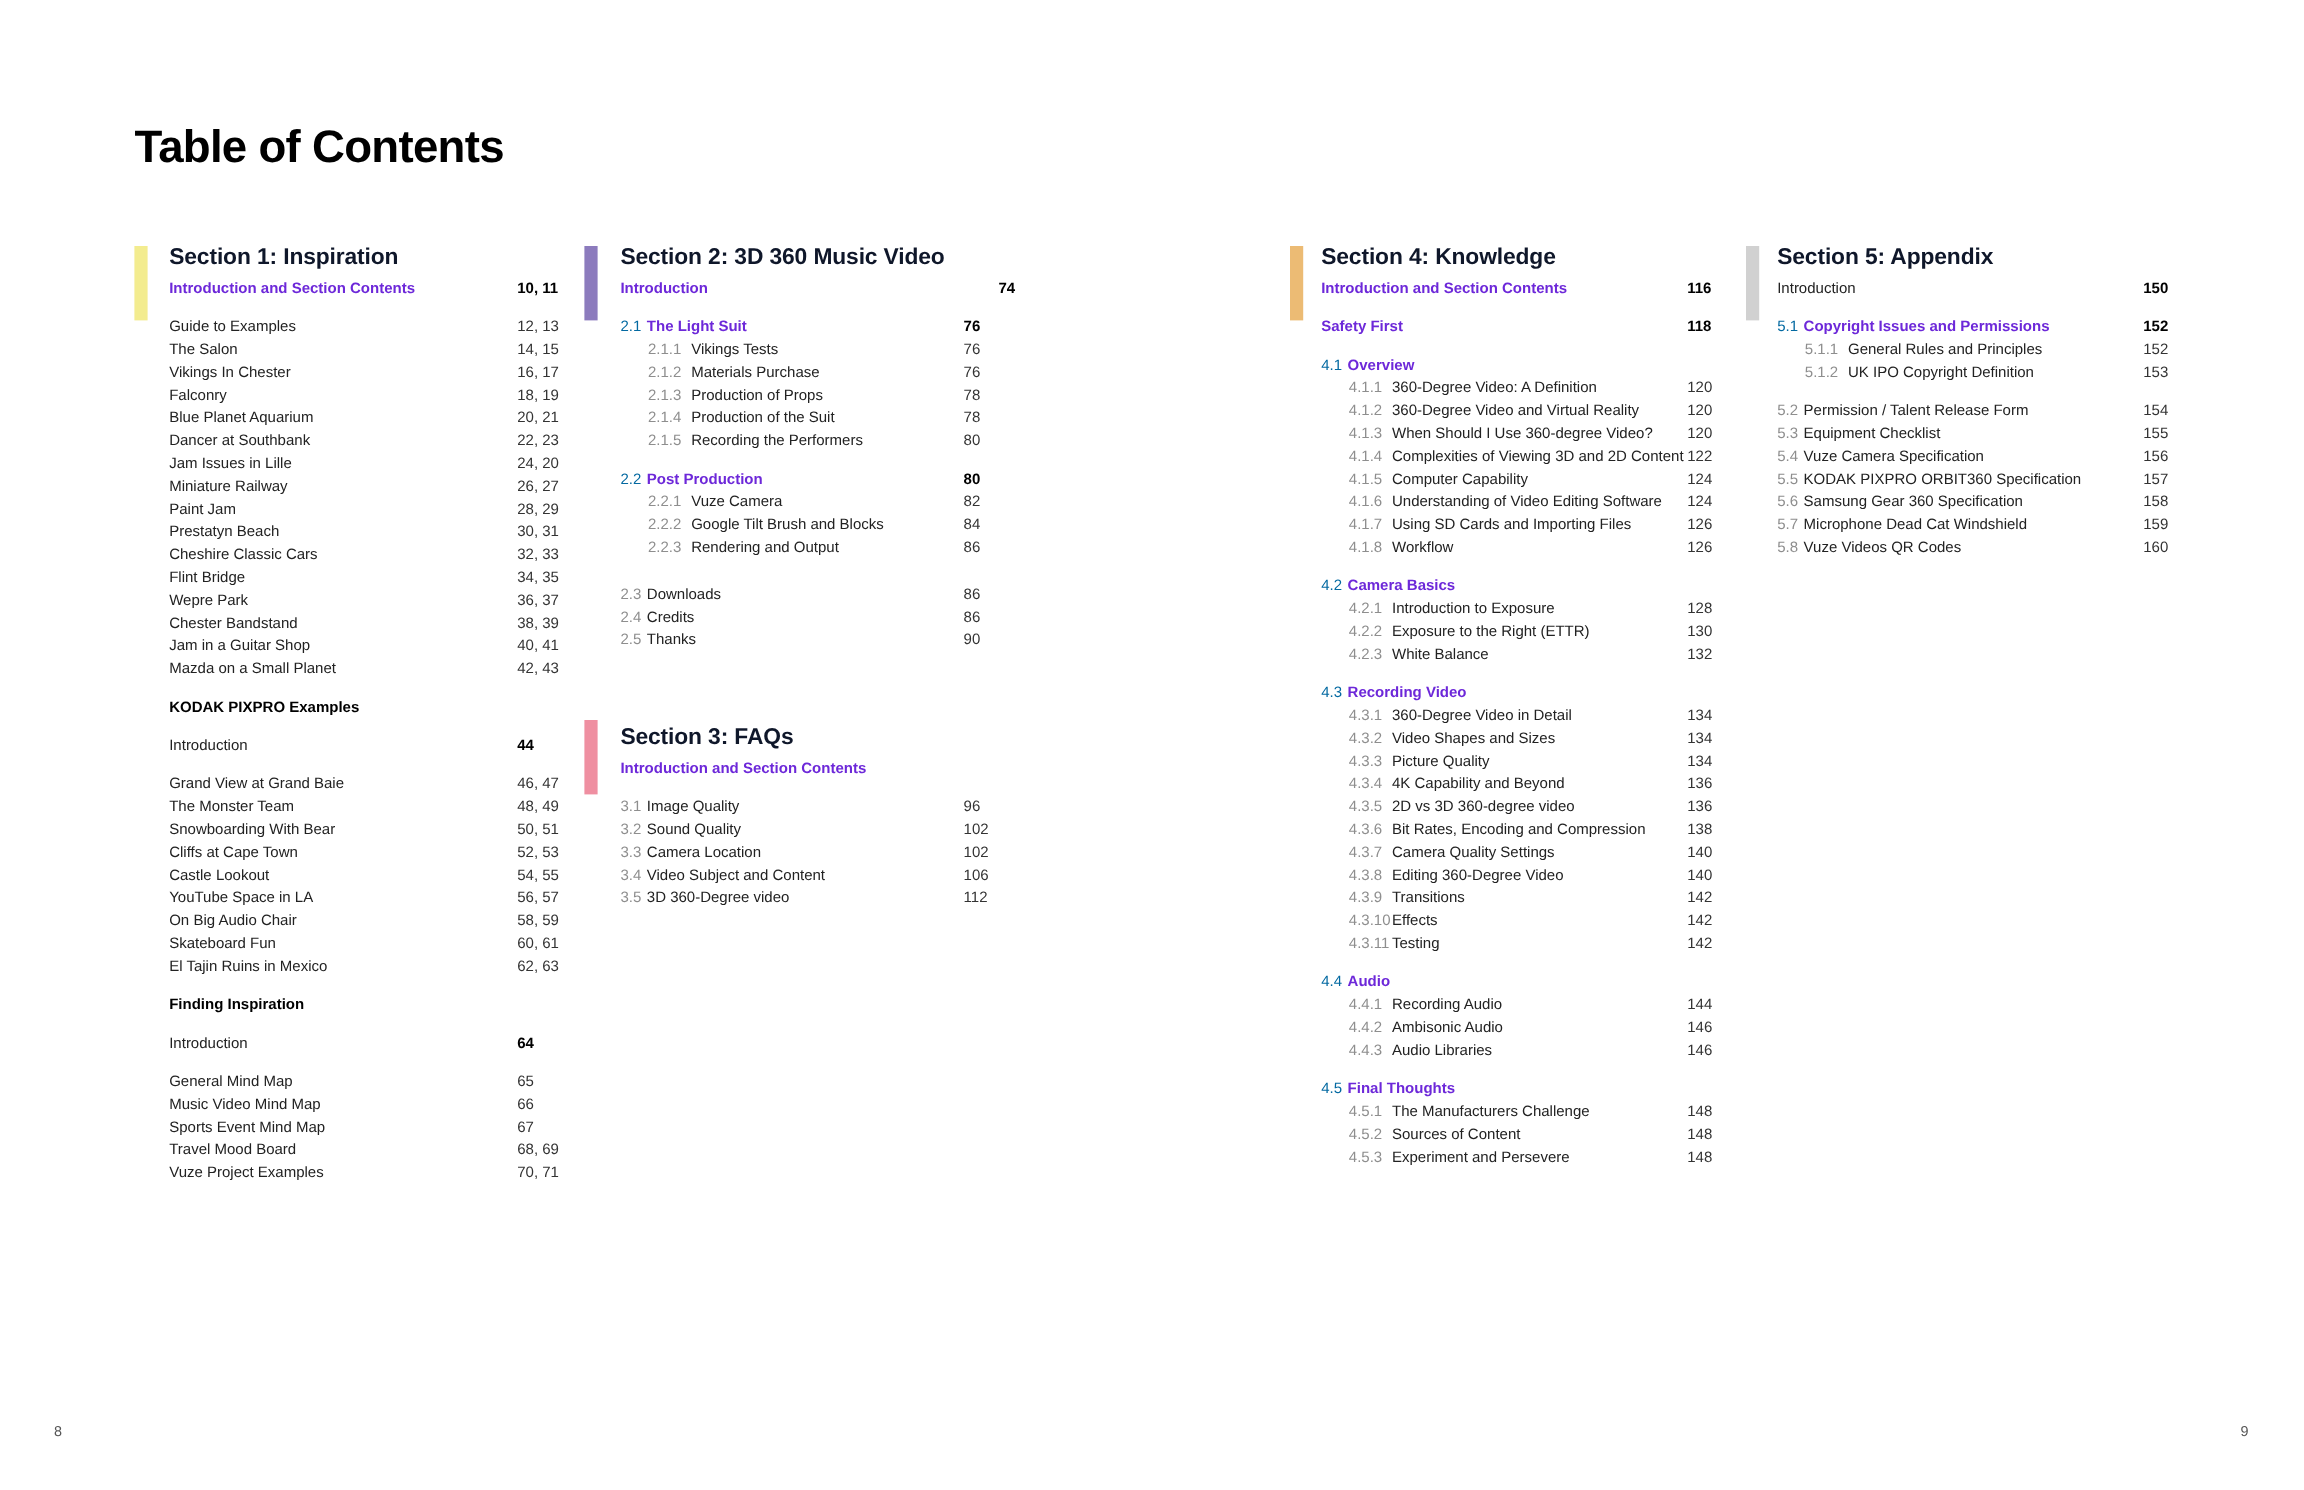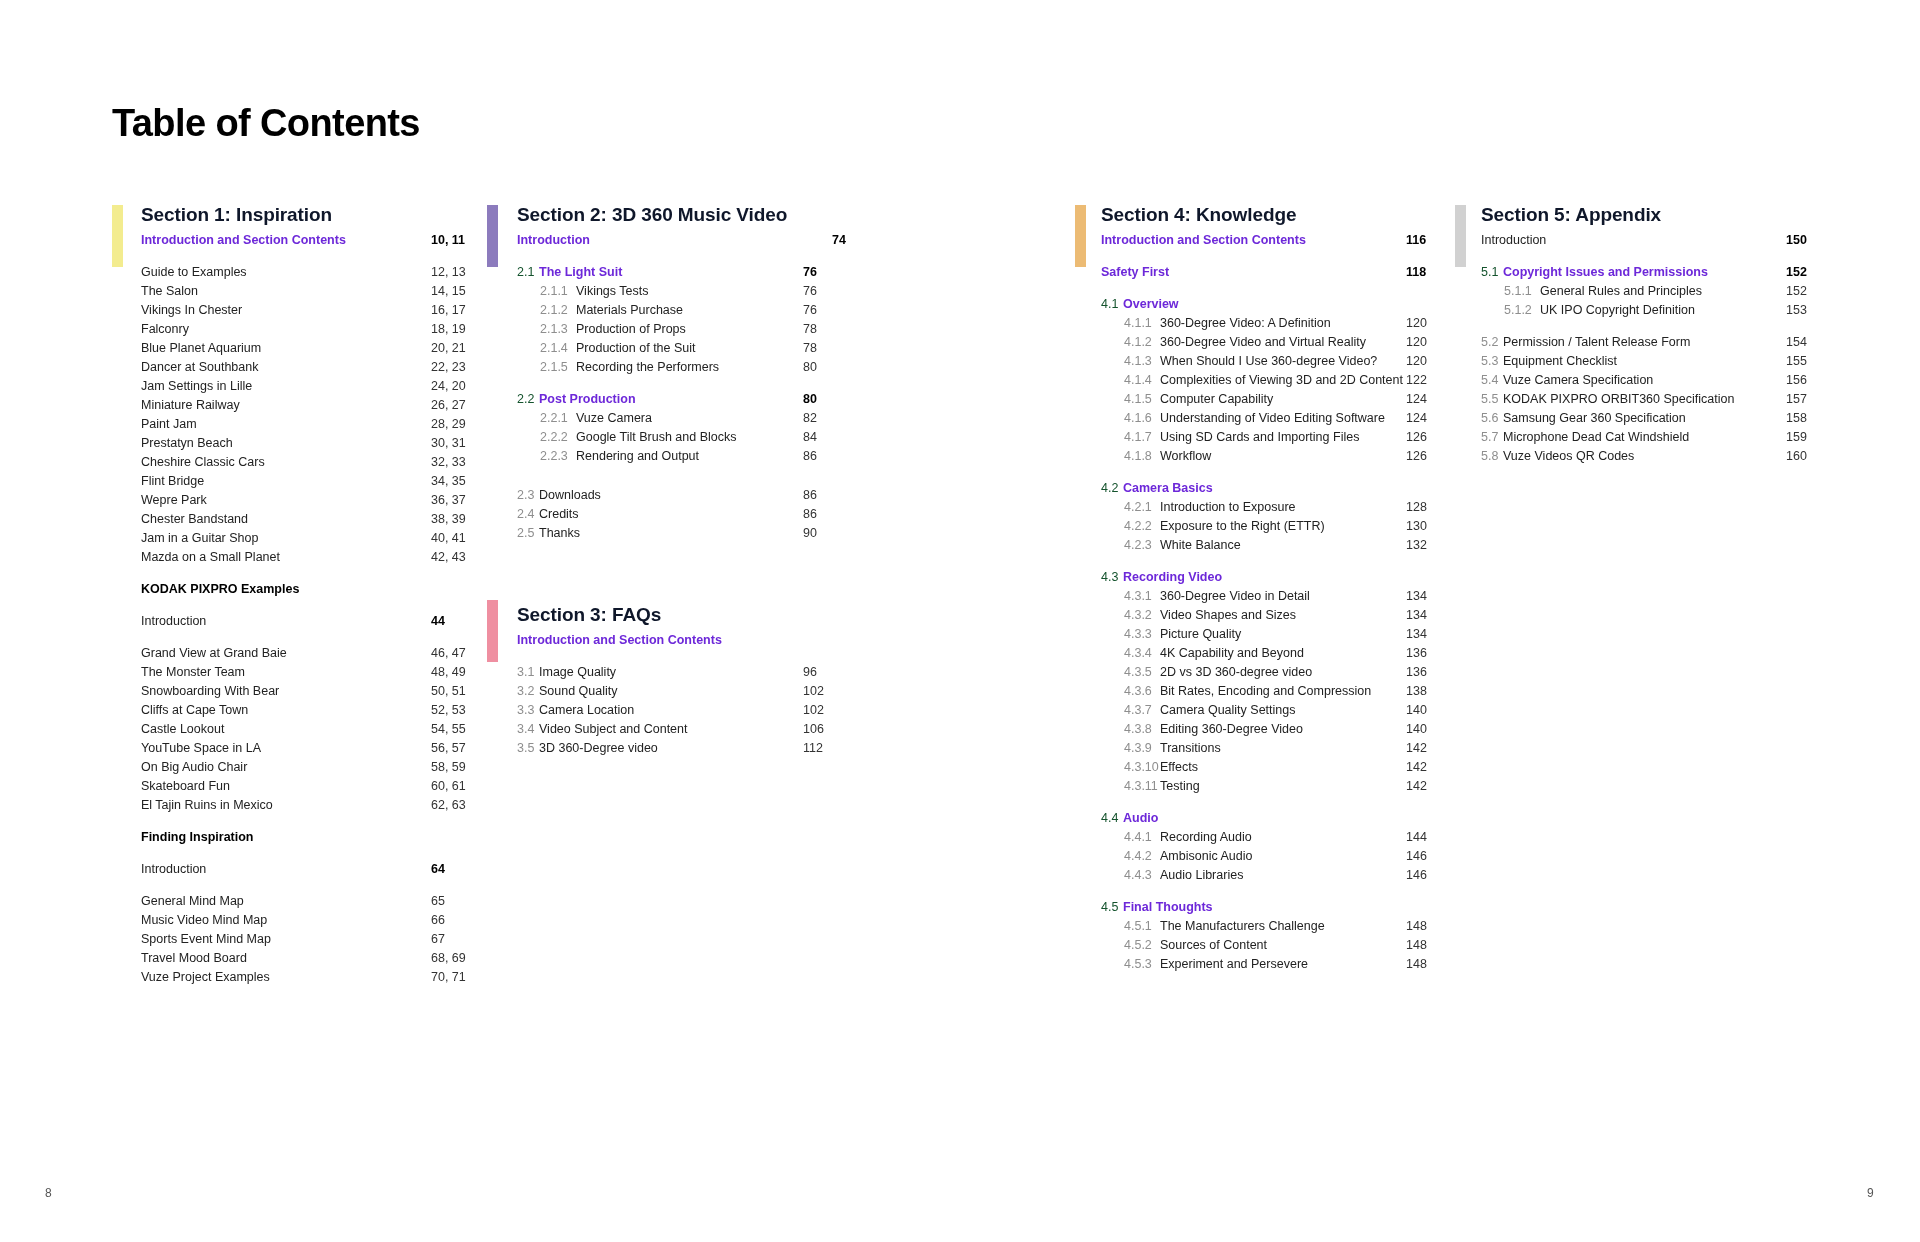--- a/index.html
+++ b/index.html
@@ -17,21 +17,21 @@
     .sec-title {
       font-size: 19px; font-weight: bold; color: #0f172a; line-height: 24px;
       margin: 0 0 4px 0; white-space: nowrap; letter-spacing: -0.1px;
     }
     .row {
       position: relative; height: 19px; line-height: 19px; font-size: 12.5px;
       white-space: nowrap; color: #222;
     }
     .row .num-label { color: #8e8e8e; }
     .row.bold .txt { font-weight: bold; color: #6d28d9; }
-    .row.bold .num-label { color: #14532d; }
+    .row.bold .num-label { color: #0369a1; }
     .row .pg { position: absolute; top: 0; color: #333; }
     .row .pg.b { font-weight: bold; color: #000; }
     .row.sub { padding-left: 23px; }
     .row.sub .num-label { display: inline-block; width: 36px; }
     .row .lvl2num { display: inline-block; width: 22px; color: #8e8e8e; }
     .gap { height: 13px; }
     .gap-s { height: 7px; }
     .heading { font-weight: bold; color: #000; }
     .folio { position: absolute; top: 1186px; font-size: 12px; color: #555; }
   </style>
@@ -48,21 +48,21 @@
     <span class="pg b" style="left:290px;text-align:center;">10, 11</span>
   </div>
   <div class="gap"></div>
   <div id="s1-items">
       <div class="row"><span class="txt">Guide to Examples</span><span class="pg" style="left:290px">12, 13</span></div>
       <div class="row"><span class="txt">The Salon</span><span class="pg" style="left:290px">14, 15</span></div>
       <div class="row"><span class="txt">Vikings In Chester</span><span class="pg" style="left:290px">16, 17</span></div>
       <div class="row"><span class="txt">Falconry</span><span class="pg" style="left:290px">18, 19</span></div>
       <div class="row"><span class="txt">Blue Planet Aquarium</span><span class="pg" style="left:290px">20, 21</span></div>
       <div class="row"><span class="txt">Dancer at Southbank</span><span class="pg" style="left:290px">22, 23</span></div>
-      <div class="row"><span class="txt">Jam Settings in Lille</span><span class="pg" style="left:290px">24, 20</span></div>
+      <div class="row"><span class="txt">Jam Issues in Lille</span><span class="pg" style="left:290px">24, 20</span></div>
       <div class="row"><span class="txt">Miniature Railway</span><span class="pg" style="left:290px">26, 27</span></div>
       <div class="row"><span class="txt">Paint Jam</span><span class="pg" style="left:290px">28, 29</span></div>
       <div class="row"><span class="txt">Prestatyn Beach</span><span class="pg" style="left:290px">30, 31</span></div>
       <div class="row"><span class="txt">Cheshire Classic Cars</span><span class="pg" style="left:290px">32, 33</span></div>
       <div class="row"><span class="txt">Flint Bridge</span><span class="pg" style="left:290px">34, 35</span></div>
       <div class="row"><span class="txt">Wepre Park</span><span class="pg" style="left:290px">36, 37</span></div>
       <div class="row"><span class="txt">Chester Bandstand</span><span class="pg" style="left:290px">38, 39</span></div>
       <div class="row"><span class="txt">Jam in a Guitar Shop</span><span class="pg" style="left:290px">40, 41</span></div>
       <div class="row"><span class="txt">Mazda on a Small Planet</span><span class="pg" style="left:290px">42, 43</span></div>
     </div>

